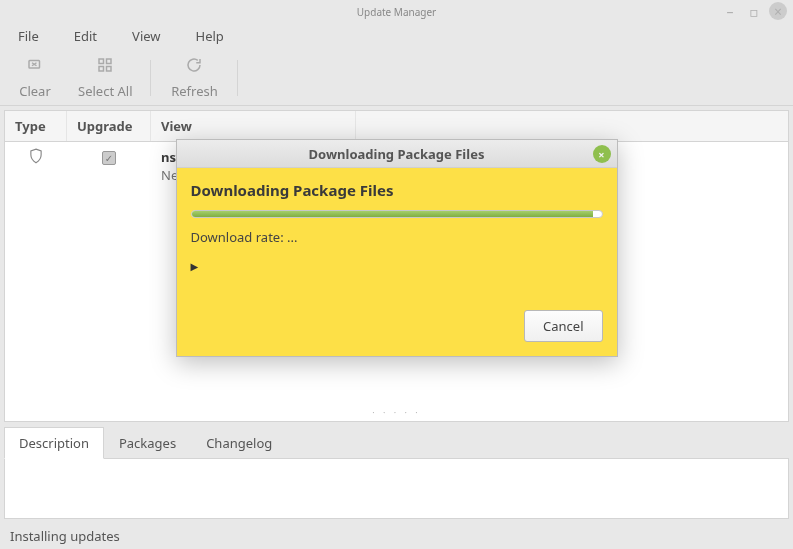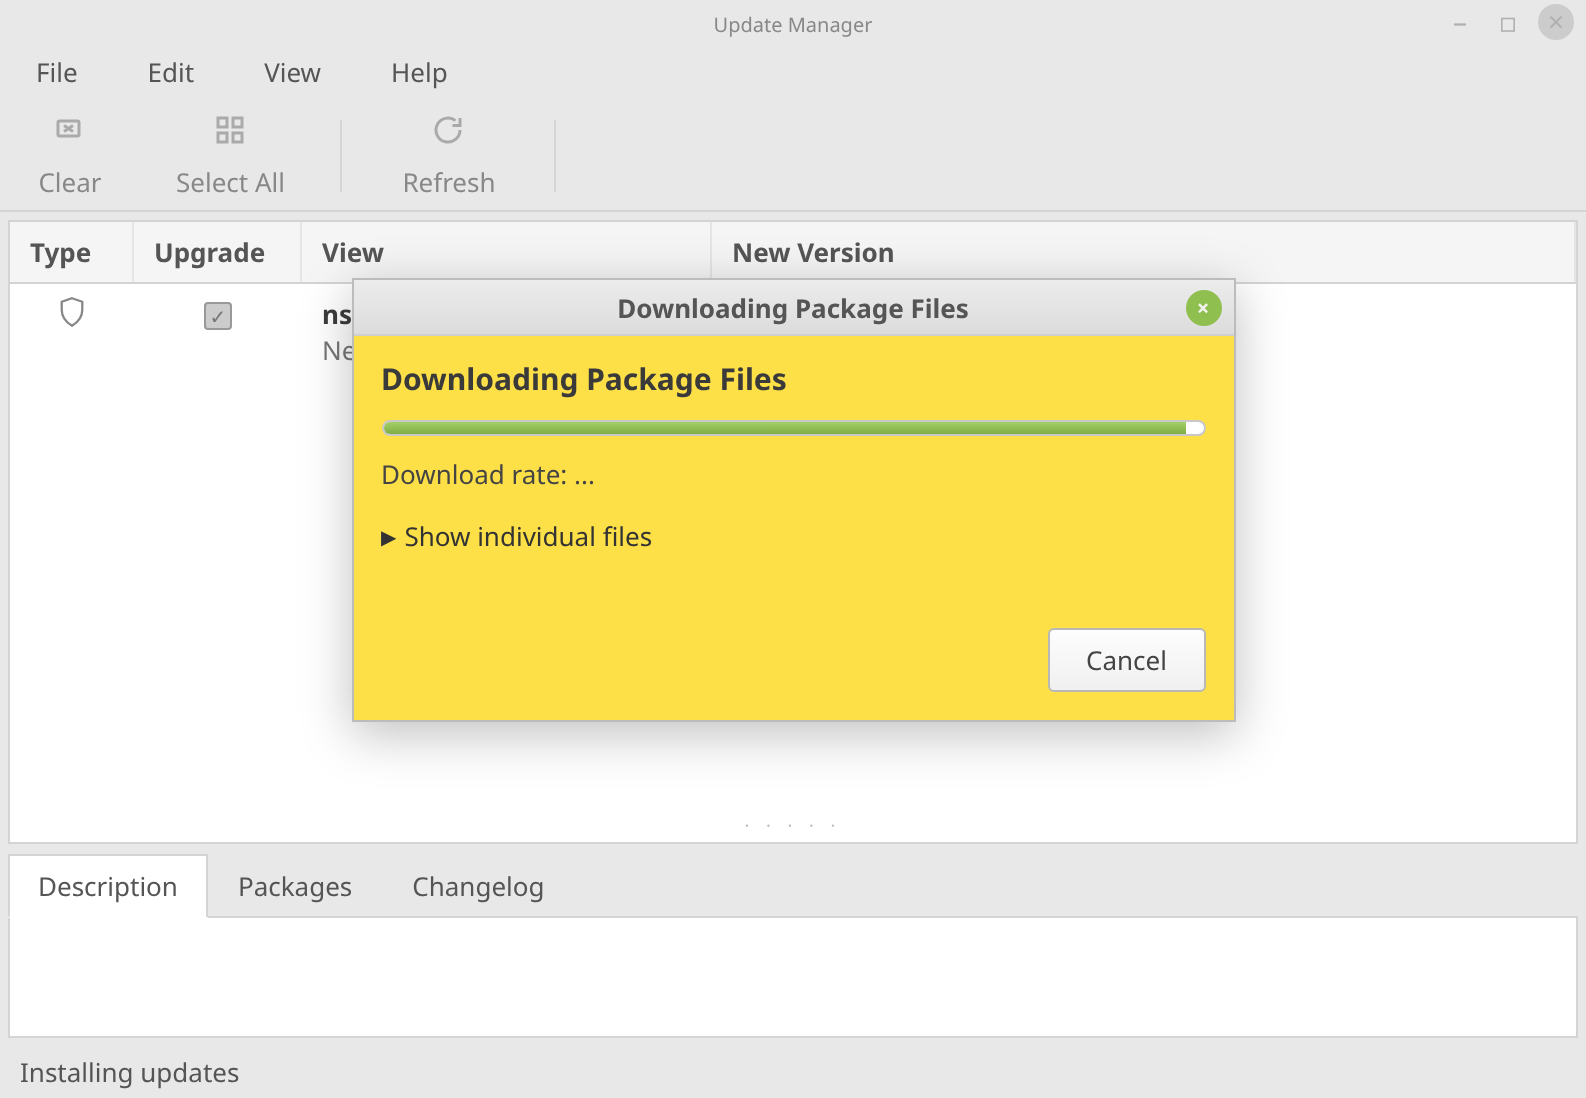--- a/index.html
+++ b/index.html
@@ -10,21 +10,21 @@
 .titlebar .title { flex: 1; text-align: center; color: #888; font-size: 10px; }
 .win-controls { position: absolute; right: 6px; top: 2px; display: flex; gap: 6px; }
 .win-controls span { width: 18px; height: 18px; display: inline-flex; align-items: center; justify-content: center; color: #b0b0b0; font-size: 14px; }
 .win-close { background: #ccc; border-radius: 50%; }
 
 
 .menubar { height: 26px; display: flex; align-items: flex-start; padding: 0 8px; gap: 15px; }
 .menubar .menu-item { padding: 3px 10px; color: #555; cursor: default; }
 
 
-.toolbar { height: 56px; display: flex; align-items: center; padding: 0 10px; gap: 28px; border-bottom: 1px solid #d4d4d4; }
+.toolbar { height: 56px; display: flex; align-items: center; padding: 0 10px; gap: 18px; border-bottom: 1px solid #d4d4d4; }
 .tool-btn { display: flex; flex-direction: column; align-items: center; gap: 4px; color: #888; min-width: 50px; }
 .tool-btn svg { width: 18px; height: 18px; }
 .tool-sep { width: 1px; height: 36px; background: #d4d4d4; }
 
 
 .tablewrap { border: 1px solid #d4d4d4; margin: 4px; background: #fff; height: 312px; display: flex; flex-direction: column; }
 .thead { display: flex; background: #f5f5f5; border-bottom: 1px solid #d4d4d4; }
 .thead > div { padding: 6px 10px; font-weight: bold; color: #555; border-right: 1px solid #e5e5e5; }
 .col-type { width: 62px; }
 .col-upgrade { width: 84px; }
@@ -113,21 +113,20 @@
     <span>Refresh</span>
   </div>
   <div class="tool-sep"></div>
 </div>
 
 <div class="tablewrap">
   <div class="thead">
     <div class="col-type">Type</div>
     <div class="col-upgrade">Upgrade</div>
     <div class="col-name">View</div>
-    <div class="col-newver">New Version</div>
   </div>
   <div class="tbody">
     <div class="trow">
       <div class="col-type" style="text-align:center;">
         <span class="shield-ic">
           <svg width="14" height="16" viewBox="0 0 24 28" fill="none" stroke="#888" stroke-width="2">
               <path d="M12 2l9 3v7c0 7-4 11-9 14-5-3-9-7-9-14V5z"></path>
             </svg>
         </span>
       </div>
@@ -162,20 +161,19 @@
       <div class="dlg-close">×</div>
     </div>
     <div class="dlg-body">
       <h3>Downloading Package Files</h3>
       <div class="progress">
         <div class="bar"></div>
       </div>
       <div class="rate">Download rate: ...</div>
       <div class="expander">
         <span class="tri">▶</span>
-        <span>Show individual files</span>
       </div>
       <div class="dlg-actions">
         <button class="btn">Cancel</button>
       </div>
     </div>
   </div>
 </div>
 
 </body></html>

